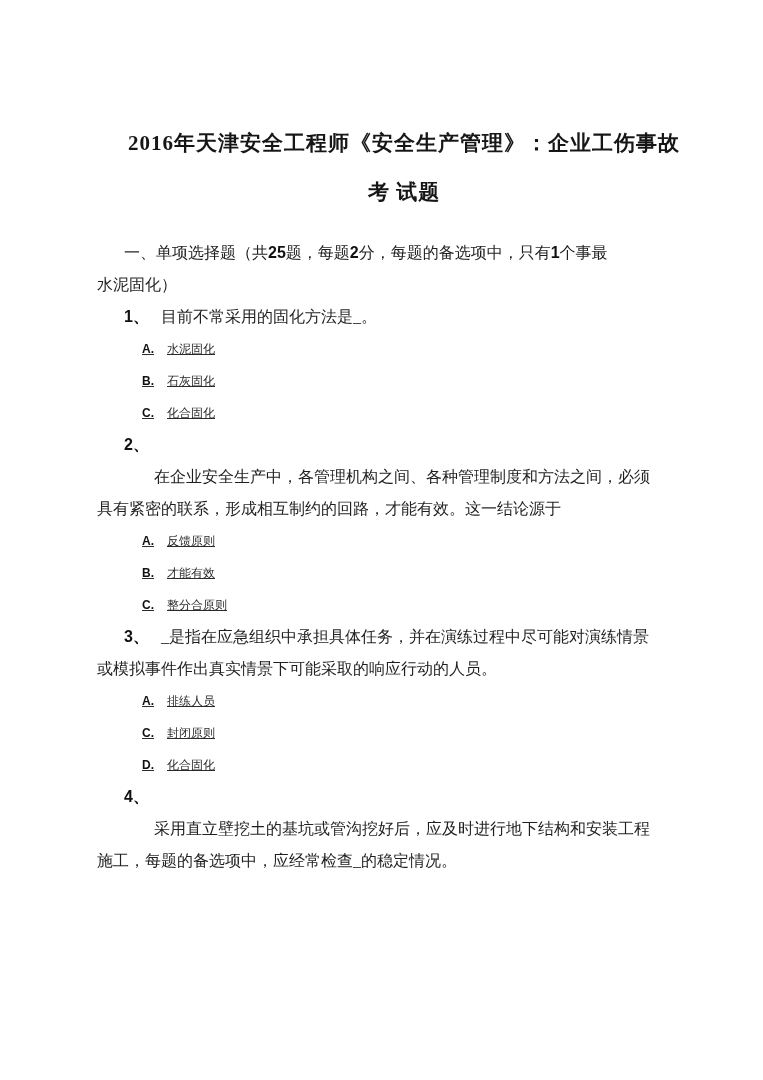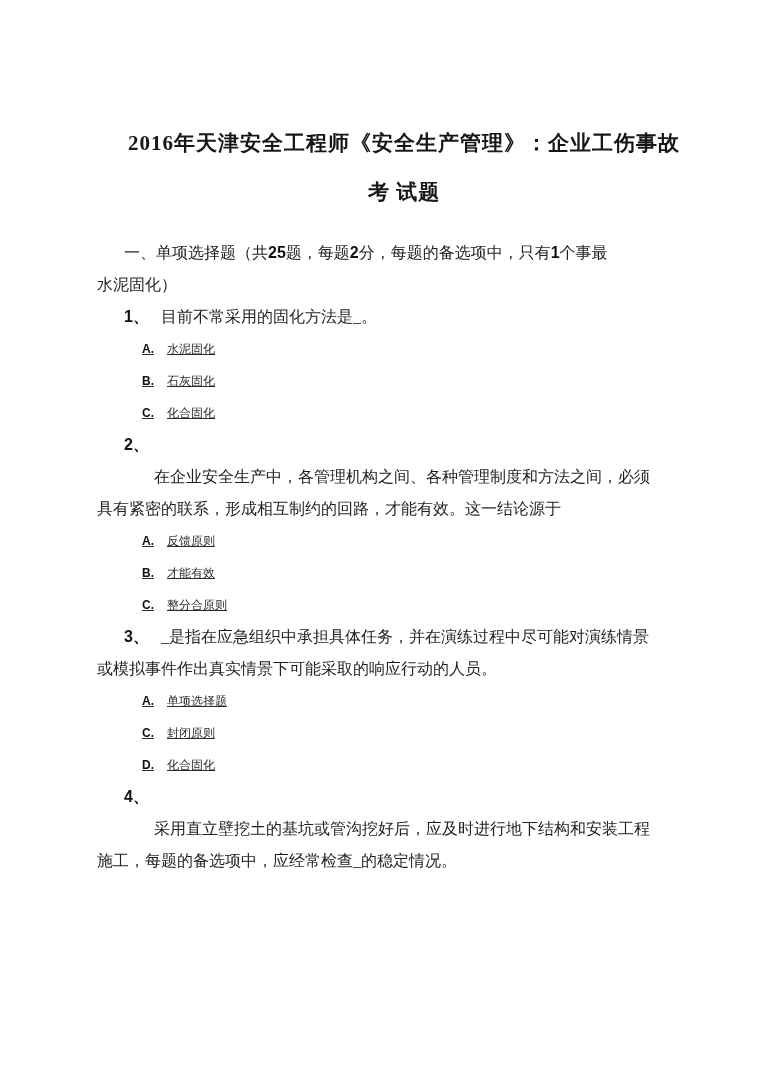--- a/index.html
+++ b/index.html
@@ -78,21 +78,21 @@
 
   <p class="para indent-q"><span class="qnum">2、</span></p>
   <p class="para indent-body">在企业安全生产中，各管理机构之间、各种管理制度和方法之间，必须</p>
   <p class="para">具有紧密的联系，形成相互制约的回路，才能有效。这一结论源于</p>
   <p class="option"><span class="opt-label">A.</span><span class="opt-text">反馈原则</span></p>
   <p class="option"><span class="opt-label">B.</span><span class="opt-text">才能有效</span></p>
   <p class="option"><span class="opt-label">C.</span><span class="opt-text">整分合原则</span></p>
 
   <p class="para indent-q"><span class="qnum">3、</span><span>_是指在应急组织中承担具体任务，并在演练过程中尽可能对演练情景</span></p>
   <p class="para">或模拟事件作出真实情景下可能采取的响应行动的人员。</p>
-  <p class="option"><span class="opt-label">A.</span><span class="opt-text">单项选择题</span></p>
+  <p class="option"><span class="opt-label">A.</span><span class="opt-text">排练人员</span></p>
   <p class="option"><span class="opt-label">C.</span><span class="opt-text">封闭原则</span></p>
   <p class="option"><span class="opt-label">D.</span><span class="opt-text">化合固化</span></p>
 
   <p class="para indent-q"><span class="qnum">4、</span></p>
   <p class="para indent-body">采用直立壁挖土的基坑或管沟挖好后，应及时进行地下结构和安装工程</p>
   <p class="para">施工，每题的备选项中，应经常检查_的稳定情况。</p>
 
 </div>
 
 </body></html>

